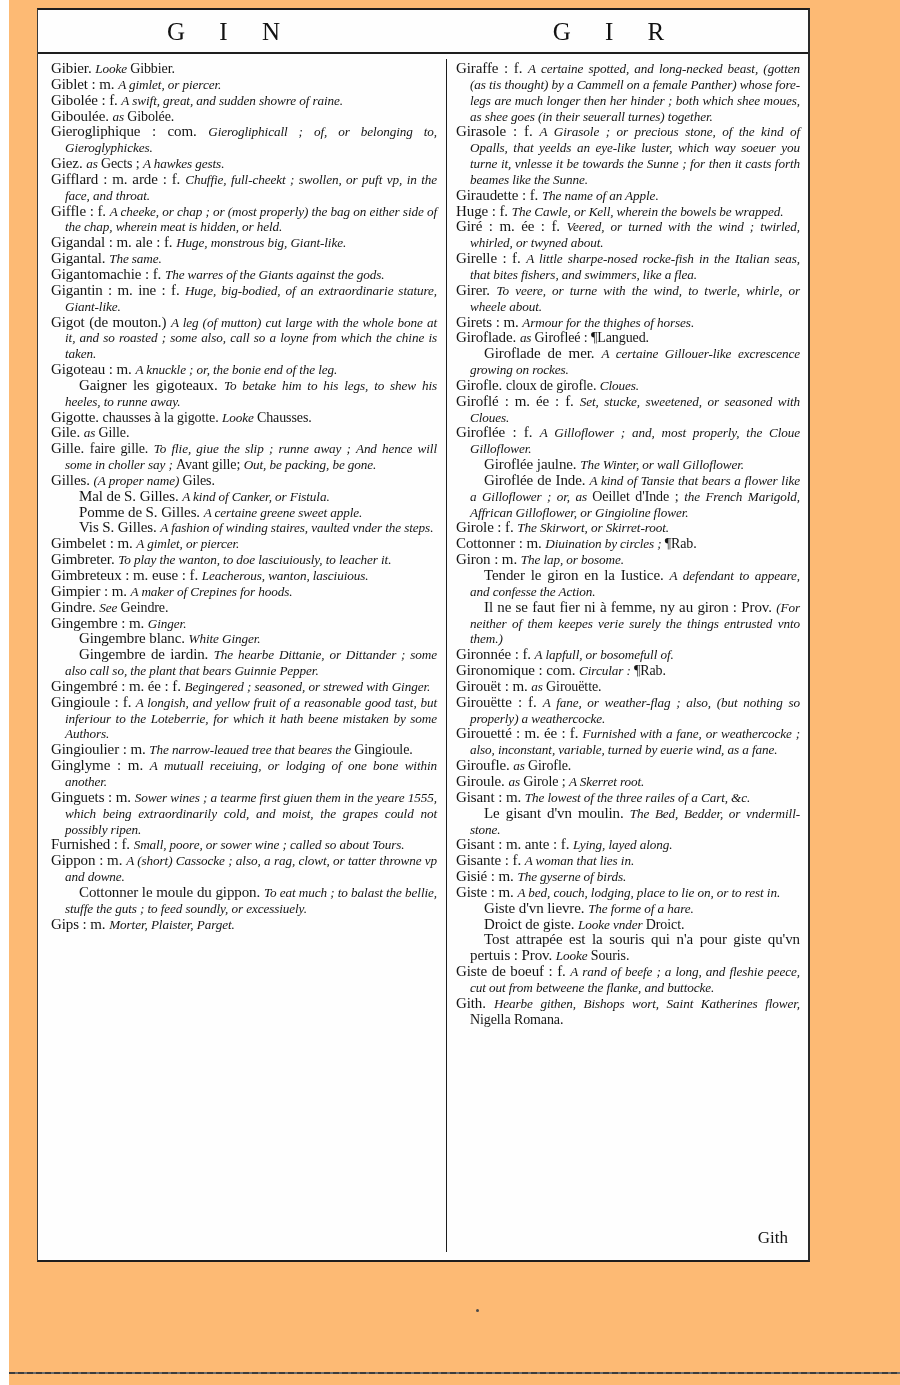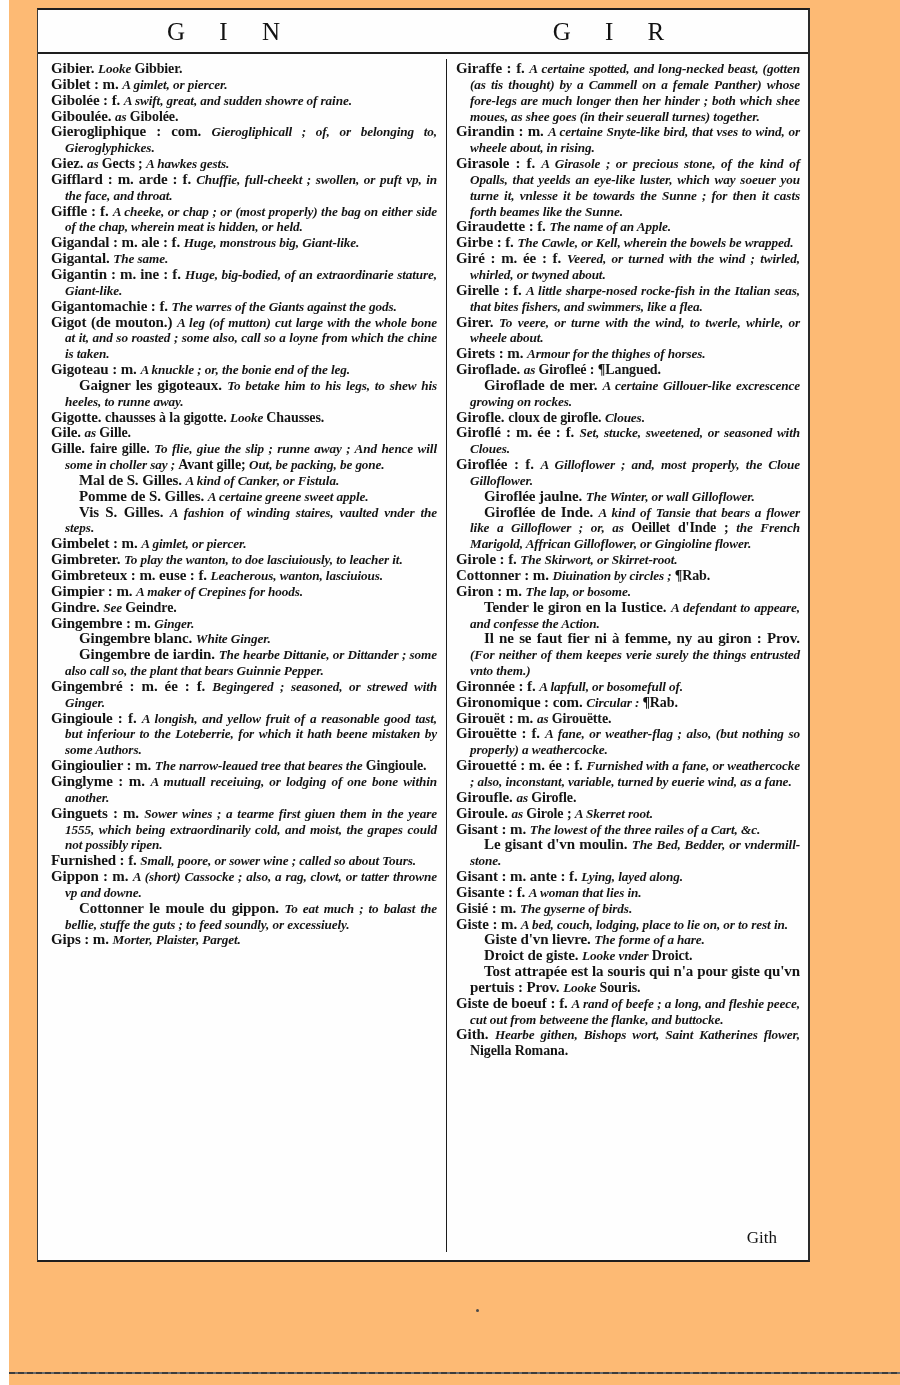--- a/index.html
+++ b/index.html
@@ -15,35 +15,35 @@
   }
   .head-row {
     display:flex; height:42px; align-items:center;
     border-bottom:2px solid #1e1e1e;
   }
   .hcell {
     width:50%; text-align:center; font-size:25px; letter-spacing:14px;
     font-weight:normal; color:#121212; padding-top:2px;
   }
   .cols { display:flex; height:1198px; overflow:hidden; padding-top:5px; box-sizing:border-box; }
-  .col { box-sizing:border-box;font-weight:bold; }
+  .col { box-sizing:border-box; }
   .col-left  { width:408px; padding:2px 9px 0 13px; }
   .divider   { width:1px; background:#1c1c1c; }
   .col-right { flex:1; padding:2px 8px 0 9px; }
   p.entry {
     margin:0; text-align:justify; font-size:13.2px; line-height:15.85px;
     color:#141414; letter-spacing:-0.1px;
   }
   .e0 { padding-left:14px; text-indent:-14px; }
   .e1 { padding-left:14px; text-indent:14px; }
   .seg-h { font-size:15px; font-style:normal; }
   .seg-r { font-size:14px; font-style:normal; }
   .seg-i { font-style:italic; }
   .catchword {
-    position:absolute; right:31px; bottom:12px; font-size:17px; color:#141414;
+    position:absolute; right:20px; bottom:12px; font-size:17px; color:#141414;
   }
   .scan-bottom-line {
     position:absolute; left:0; top:1372px; width:900px; height:2px;
     background:repeating-linear-gradient(90deg,#3c3c3c 0 6px,#6a6a6a 6px 9px);
   }
   .scan-speck {
     position:absolute; left:467px; top:1309px; width:3px; height:3px;
     background:#4a4a4a; border-radius:50%;
   }
 </style>
@@ -61,28 +61,29 @@
           <p class="entry e0"><span class="seg-h">Gibier. </span><span class="seg-i">Looke </span><span class="seg-r">Gibbier.</span></p>
           <p class="entry e0"><span class="seg-h">Giblet : m. </span><span class="seg-i">A gimlet, or piercer.</span></p>
           <p class="entry e0"><span class="seg-h">Gibolée : f. </span><span class="seg-i">A swift, great, and sudden showre of raine.</span></p>
           <p class="entry e0"><span class="seg-h">Giboulée. </span><span class="seg-i">as </span><span class="seg-r">Gibolée.</span></p>
           <p class="entry e0"><span class="seg-h">Gierogliphique : com. </span><span class="seg-i">Gierogliphicall ; of, or belonging to, Gieroglyphickes.</span></p>
           <p class="entry e0"><span class="seg-h">Giez. </span><span class="seg-i">as </span><span class="seg-r">Gects ; </span><span class="seg-i">A hawkes gests.</span></p>
           <p class="entry e0"><span class="seg-h">Gifflard : m. arde : f. </span><span class="seg-i">Chuffie, full-cheekt ; swollen, or puft vp, in the face, and throat.</span></p>
           <p class="entry e0"><span class="seg-h">Giffle : f. </span><span class="seg-i">A cheeke, or chap ; or (most properly) the bag on either side of the chap, wherein meat is hidden, or held.</span></p>
           <p class="entry e0"><span class="seg-h">Gigandal : m. ale : f. </span><span class="seg-i">Huge, monstrous big, Giant-like.</span></p>
           <p class="entry e0"><span class="seg-h">Gigantal. </span><span class="seg-i">The same.</span></p>
+          <p class="entry e0"><span class="seg-h">Gigantomachie : f. </span><span class="seg-i">The warres of the Giants against the gods.</span></p>
           <p class="entry e0"><span class="seg-h">Gigantin : m. ine : f. </span><span class="seg-i">Huge, big-bodied, of an extraordinarie stature, Giant-like.</span></p>
-          <p class="entry e0"><span class="seg-h">Gigantomachie : f. </span><span class="seg-i">The warres of the Giants against the gods.</span></p>
           <p class="entry e0"><span class="seg-h">Gigot (de mouton.) </span><span class="seg-i">A leg (of mutton) cut large with the whole bone at it, and so roasted ; some also, call so a loyne from which the chine is taken.</span></p>
           <p class="entry e0"><span class="seg-h">Gigoteau : m. </span><span class="seg-i">A knuckle ; or, the bonie end of the leg.</span></p>
           <p class="entry e1"><span class="seg-h">Gaigner les gigoteaux. </span><span class="seg-i">To betake him to his legs, to shew his heeles, to runne away.</span></p>
           <p class="entry e0"><span class="seg-h">Gigotte. </span><span class="seg-r">chausses à la gigotte. </span><span class="seg-i">Looke </span><span class="seg-r">Chausses.</span></p>
           <p class="entry e0"><span class="seg-h">Gile. </span><span class="seg-i">as </span><span class="seg-r">Gille.</span></p>
           <p class="entry e0"><span class="seg-h">Gille. </span><span class="seg-r">faire gille. </span><span class="seg-i">To flie, giue the slip ; runne away ; And hence will some in choller say ; </span><span class="seg-r">Avant gille; </span><span class="seg-i">Out, be packing, be gone.</span></p>
+          <p class="entry e0"><span class="seg-h">Gilles. </span><span class="seg-i">(A proper name) </span><span class="seg-r">Giles.</span></p>
           <p class="entry e1"><span class="seg-h">Mal de S. Gilles. </span><span class="seg-i">A kind of Canker, or Fistula.</span></p>
           <p class="entry e1"><span class="seg-h">Pomme de S. Gilles. </span><span class="seg-i">A certaine greene sweet apple.</span></p>
           <p class="entry e1"><span class="seg-h">Vis S. Gilles. </span><span class="seg-i">A fashion of winding staires, vaulted vnder the steps.</span></p>
           <p class="entry e0"><span class="seg-h">Gimbelet : m. </span><span class="seg-i">A gimlet, or piercer.</span></p>
           <p class="entry e0"><span class="seg-h">Gimbreter. </span><span class="seg-i">To play the wanton, to doe lasciuiously, to leacher it.</span></p>
           <p class="entry e0"><span class="seg-h">Gimbreteux : m. euse : f. </span><span class="seg-i">Leacherous, wanton, lasciuious.</span></p>
           <p class="entry e0"><span class="seg-h">Gimpier : m. </span><span class="seg-i">A maker of Crepines for hoods.</span></p>
           <p class="entry e0"><span class="seg-h">Gindre. </span><span class="seg-i">See </span><span class="seg-r">Geindre.</span></p>
           <p class="entry e0"><span class="seg-h">Gingembre : m. </span><span class="seg-i">Ginger.</span></p>
           <p class="entry e1"><span class="seg-h">Gingembre blanc. </span><span class="seg-i">White Ginger.</span></p>
@@ -93,24 +94,23 @@
           <p class="entry e0"><span class="seg-h">Ginglyme : m. </span><span class="seg-i">A mutuall receiuing, or lodging of one bone within another.</span></p>
           <p class="entry e0"><span class="seg-h">Ginguets : m. </span><span class="seg-i">Sower wines ; a tearme first giuen them in the yeare 1555, which being extraordinarily cold, and moist, the grapes could not possibly ripen.</span></p>
           <p class="entry e0"><span class="seg-h">Furnished : f. </span><span class="seg-i">Small, poore, or sower wine ; called so about Tours.</span></p>
           <p class="entry e0"><span class="seg-h">Gippon : m. </span><span class="seg-i">A (short) Cassocke ; also, a rag, clowt, or tatter throwne vp and downe.</span></p>
           <p class="entry e1"><span class="seg-h">Cottonner le moule du gippon. </span><span class="seg-i">To eat much ; to balast the bellie, stuffe the guts ; to feed soundly, or excessiuely.</span></p>
           <p class="entry e0"><span class="seg-h">Gips : m. </span><span class="seg-i">Morter, Plaister, Parget.</span></p>
         </div>
       <div class="divider"></div>
       <div class="col col-right">
           <p class="entry e0"><span class="seg-h">Giraffe : f. </span><span class="seg-i">A certaine spotted, and long-necked beast, (gotten (as tis thought) by a Cammell on a female Panther) whose fore-legs are much longer then her hinder ; both which shee moues, as shee goes (in their seuerall turnes) together.</span></p>
-          <p class="entry e0"><span class="seg-h">Girandin : m. </span><span class="seg-i">A certaine Snyte-like bird, that vses to wind, or wheele about, in rising.</span></p>
           <p class="entry e0"><span class="seg-h">Girasole : f. </span><span class="seg-i">A Girasole ; or precious stone, of the kind of Opalls, that yeelds an eye-like luster, which way soeuer you turne it, vnlesse it be towards the Sunne ; for then it casts forth beames like the Sunne.</span></p>
           <p class="entry e0"><span class="seg-h">Giraudette : f. </span><span class="seg-i">The name of an Apple.</span></p>
-          <p class="entry e0"><span class="seg-h">Girbe : f. </span><span class="seg-i">The Cawle, or Kell, wherein the bowels be wrapped.</span></p>
+          <p class="entry e0"><span class="seg-h">Huge : f. </span><span class="seg-i">The Cawle, or Kell, wherein the bowels be wrapped.</span></p>
           <p class="entry e0"><span class="seg-h">Giré : m. ée : f. </span><span class="seg-i">Veered, or turned with the wind ; twirled, whirled, or twyned about.</span></p>
           <p class="entry e0"><span class="seg-h">Girelle : f. </span><span class="seg-i">A little sharpe-nosed rocke-fish in the Italian seas, that bites fishers, and swimmers, like a flea.</span></p>
           <p class="entry e0"><span class="seg-h">Girer. </span><span class="seg-i">To veere, or turne with the wind, to twerle, whirle, or wheele about.</span></p>
           <p class="entry e0"><span class="seg-h">Girets : m. </span><span class="seg-i">Armour for the thighes of horses.</span></p>
           <p class="entry e0"><span class="seg-h">Giroflade. </span><span class="seg-i">as </span><span class="seg-r">Girofleé : ¶Langued.</span></p>
           <p class="entry e1"><span class="seg-h">Giroflade de mer. </span><span class="seg-i">A certaine Gillouer-like excrescence growing on rockes.</span></p>
           <p class="entry e0"><span class="seg-h">Girofle. </span><span class="seg-r">cloux de girofle. </span><span class="seg-i">Cloues.</span></p>
           <p class="entry e0"><span class="seg-h">Giroflé : m. ée : f. </span><span class="seg-i">Set, stucke, sweetened, or seasoned with Cloues.</span></p>
           <p class="entry e0"><span class="seg-h">Giroflée : f. </span><span class="seg-i">A Gilloflower ; and, most properly, the Cloue Gilloflower.</span></p>
           <p class="entry e1"><span class="seg-h">Giroflée jaulne. </span><span class="seg-i">The Winter, or wall Gilloflower.</span></p>

